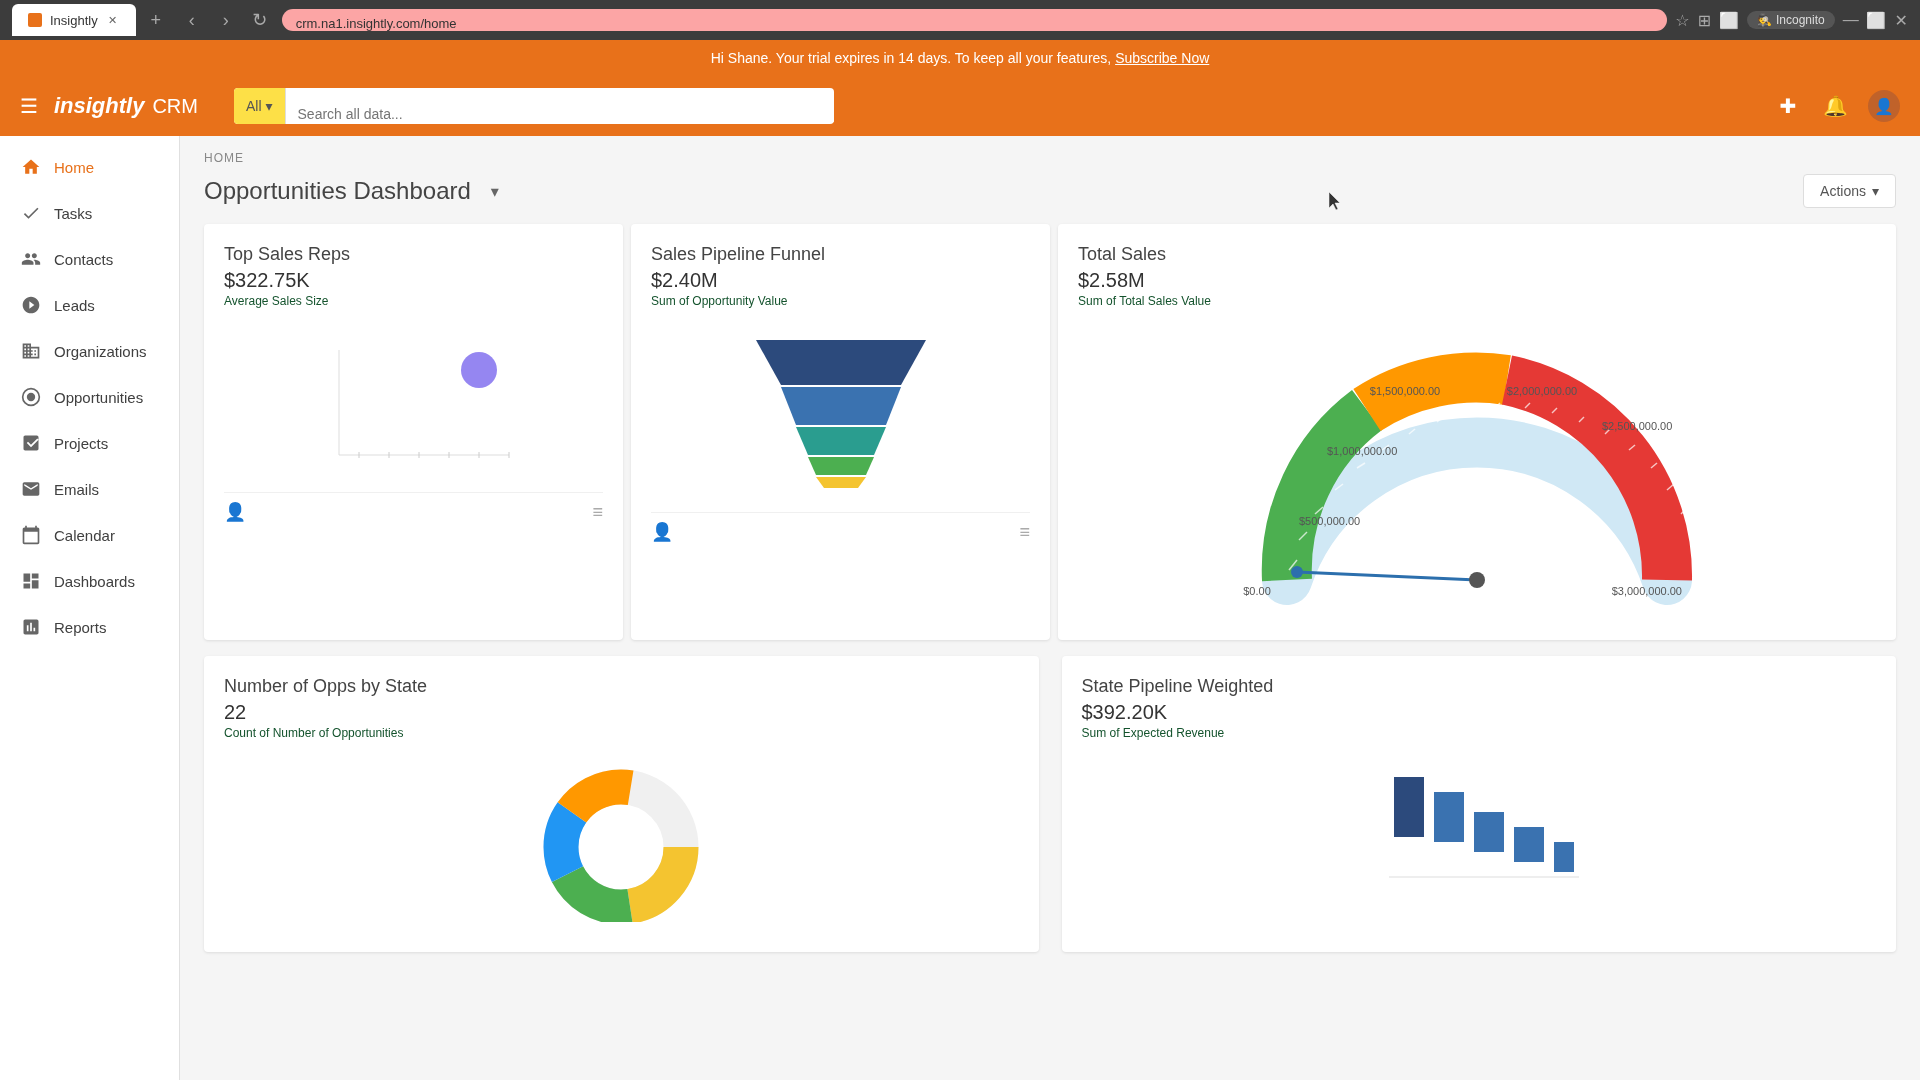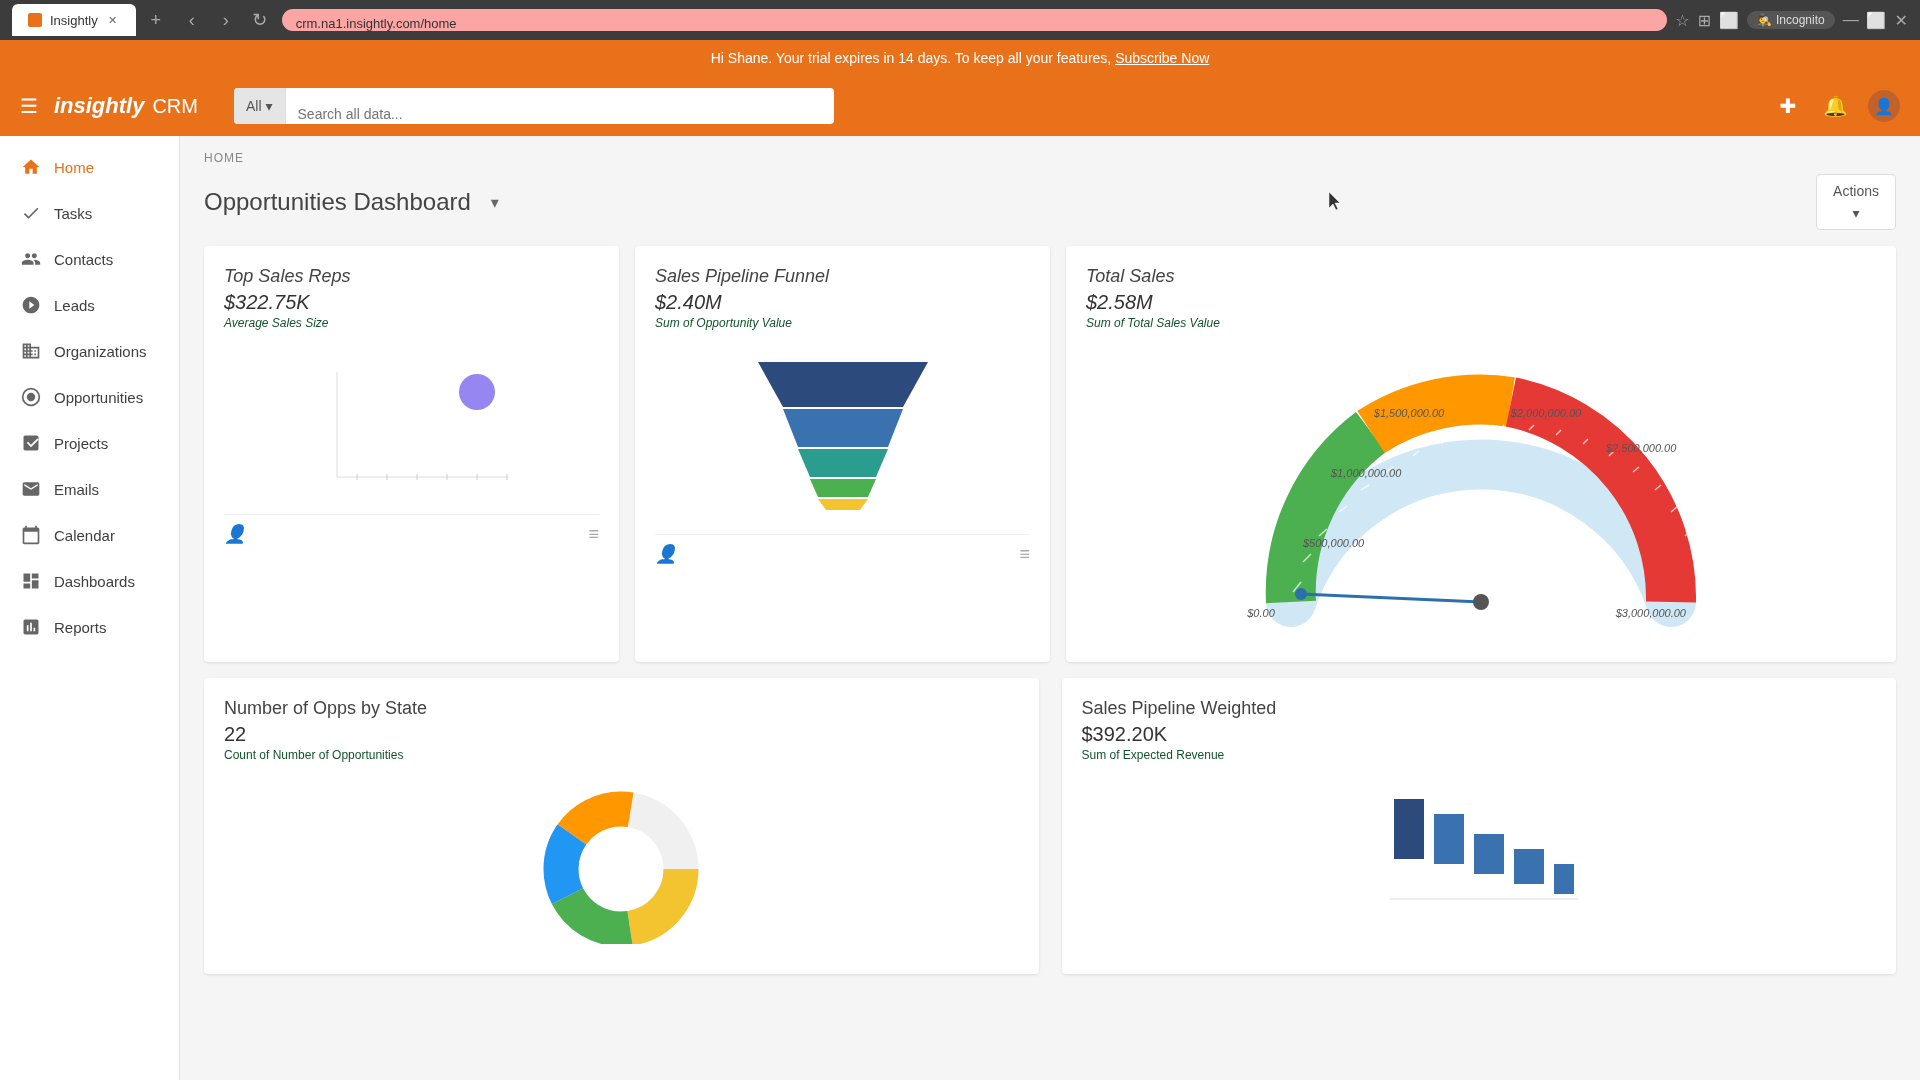--- a/index.html
+++ b/index.html
@@ -21,21 +21,21 @@
     .trial-banner { background: #e8711a; color: #fff; text-align: center; padding: 10px; font-size: 14px; }
     .trial-banner a { color: #fff; font-weight: normal; }
 
     
     .app-header { background: #e8711a; height: 60px; display: flex; align-items: center; padding: 0 20px; gap: 16px; }
     .hamburger { color: #fff; font-size: 20px; cursor: pointer; }
     .logo { display: flex; align-items: center; gap: 8px; }
     .logo-img { font-style: italic; font-size: 22px; font-weight: bold; color: #fff; }
     .logo-crm { font-size: 20px; color: #fff; font-weight: 300; }
     .search-bar { flex: 1; max-width: 600px; display: flex; align-items: center; background: #fff; border-radius: 4px; height: 36px; overflow: hidden; margin-left: 20px; }
-    .search-all { background: #e5e5e5; border-right: 1px solid #ddd; padding: 0 12px; height: 100%; display: flex; align-items: center; font-size: 14px; color: #555; cursor: pointer; gap: 4px; }
+    .search-all { background: #fde047; border-right: 1px solid #ddd; padding: 0 12px; height: 100%; display: flex; align-items: center; font-size: 14px; color: #555; cursor: pointer; gap: 4px; }
     .search-input { flex: 1; border: none; outline: none; padding: 0 12px; font-size: 14px; color: #999; margin-top: 16px; }
     .header-actions { margin-left: auto; display: flex; align-items: center; gap: 16px; color: #fff; font-size: 20px; }
     .header-icon { cursor: pointer; width: 32px; height: 32px; display: flex; align-items: center; justify-content: center; }
     .user-avatar { width: 32px; height: 32px; border-radius: 50%; background: #c0622a; display: flex; align-items: center; justify-content: center; color: #fff; font-size: 16px; }
 
     
     .main-layout { display: flex; height: calc(1080px - 40px - 28px - 60px); }
 
     
     .sidebar { width: 180px; background: #fff; border-right: 1px solid #e0e0e0; padding-top: 8px; flex-shrink: 0; }
@@ -48,24 +48,24 @@
     .content { flex: 1; overflow-y: auto; padding: 0; background: #f5f5f5; }
 
     
     .breadcrumb-bar { padding: 12px 24px 4px; }
     .breadcrumb-home { font-size: 12px; color: #888; text-transform: uppercase; letter-spacing: 1px; }
 
     
     .page-title-row { display: flex; align-items: center; justify-content: space-between; padding: 4px 24px 16px; }
     .page-title { font-size: 24px; color: #444; font-weight: 400; display: flex; align-items: center; gap: 20px; cursor: pointer; }
     .page-title .dropdown-arrow { font-size: 16px; color: #666; }
-    .actions-btn { background: #fff; border: 1px solid #ddd; border-radius: 4px; padding: 8px 16px; font-size: 14px; color: #555; cursor: pointer; display: flex; align-items: center; gap: 6px; flex-direction: column; }
-
-    
-    .dashboard-grid { display: grid; grid-template-columns: 1fr 1fr 2fr; gap: 16px; padding: 0 24px 16px; font-style: italic; }
+    .actions-btn { background: #fff; border: 1px solid #ddd; border-radius: 4px; padding: 8px 16px; font-size: 14px; color: #555; cursor: pointer; display: flex; align-items: center; gap: 6px; }
+
+    
+    .dashboard-grid { display: grid; grid-template-columns: 1fr 1fr 2fr; gap: 8px; padding: 0 24px 16px; }
     .dashboard-grid-bottom { display: grid; grid-template-columns: 1fr 1fr; gap: 23px; padding: 0 24px 16px; }
 
     
     .card { background: #fff; border-radius: 4px; padding: 20px; box-shadow: 0 1px 3px rgba(0,0,0,0.1); position: relative; }
     .card-title { font-size: 18px; color: #444; font-weight: 500; margin-bottom: 4px; }
     .card-value { font-size: 20px; color: #333; font-weight: 300; margin-bottom: 2px; }
     .card-subtitle { font-size: 12px; color: #14532d; margin-bottom: 12px; }
     .card-footer { display: flex; justify-content: space-between; align-items: center; margin-top: 12px; padding-top: 8px; border-top: 1px solid #f0f0f0; }
     .card-footer-icon { color: #aaa; font-size: 18px; cursor: pointer; }
 
@@ -375,21 +375,21 @@
             <circle cx="100" cy="85" r="60" fill="none" stroke="#4caf50" stroke-width="35" stroke-dasharray="75 292" stroke-dashoffset="-85"></circle>
             <circle cx="100" cy="85" r="60" fill="none" stroke="#2196f3" stroke-width="35" stroke-dasharray="65 292" stroke-dashoffset="-160"></circle>
             <circle cx="100" cy="85" r="60" fill="none" stroke="#ff9800" stroke-width="35" stroke-dasharray="67 292" stroke-dashoffset="-225"></circle>
 
             <circle cx="100" cy="85" r="42" fill="white"></circle>
           </svg>
         </div>
       </div>
 
       <div class="card">
-        <div class="card-title">Sales Pipeline Weighted</div>
+        <div class="card-title">State Pipeline Weighted</div>
         <div class="card-value">$392.20K</div>
         <div class="card-subtitle">Sum of Expected Revenue</div>
         <div class="waterfall-container">
           <svg width="210" height="140" viewBox="0 0 210 140">
 
             <rect x="20" y="15" width="30" height="60" fill="#2c4a7c"></rect>
             <rect x="60" y="30" width="30" height="50" fill="#3a72b0"></rect>
             <rect x="100" y="50" width="30" height="40" fill="#3a72b0"></rect>
             <rect x="140" y="65" width="30" height="35" fill="#3a72b0"></rect>
             <rect x="180" y="80" width="20" height="30" fill="#3a72b0"></rect>

